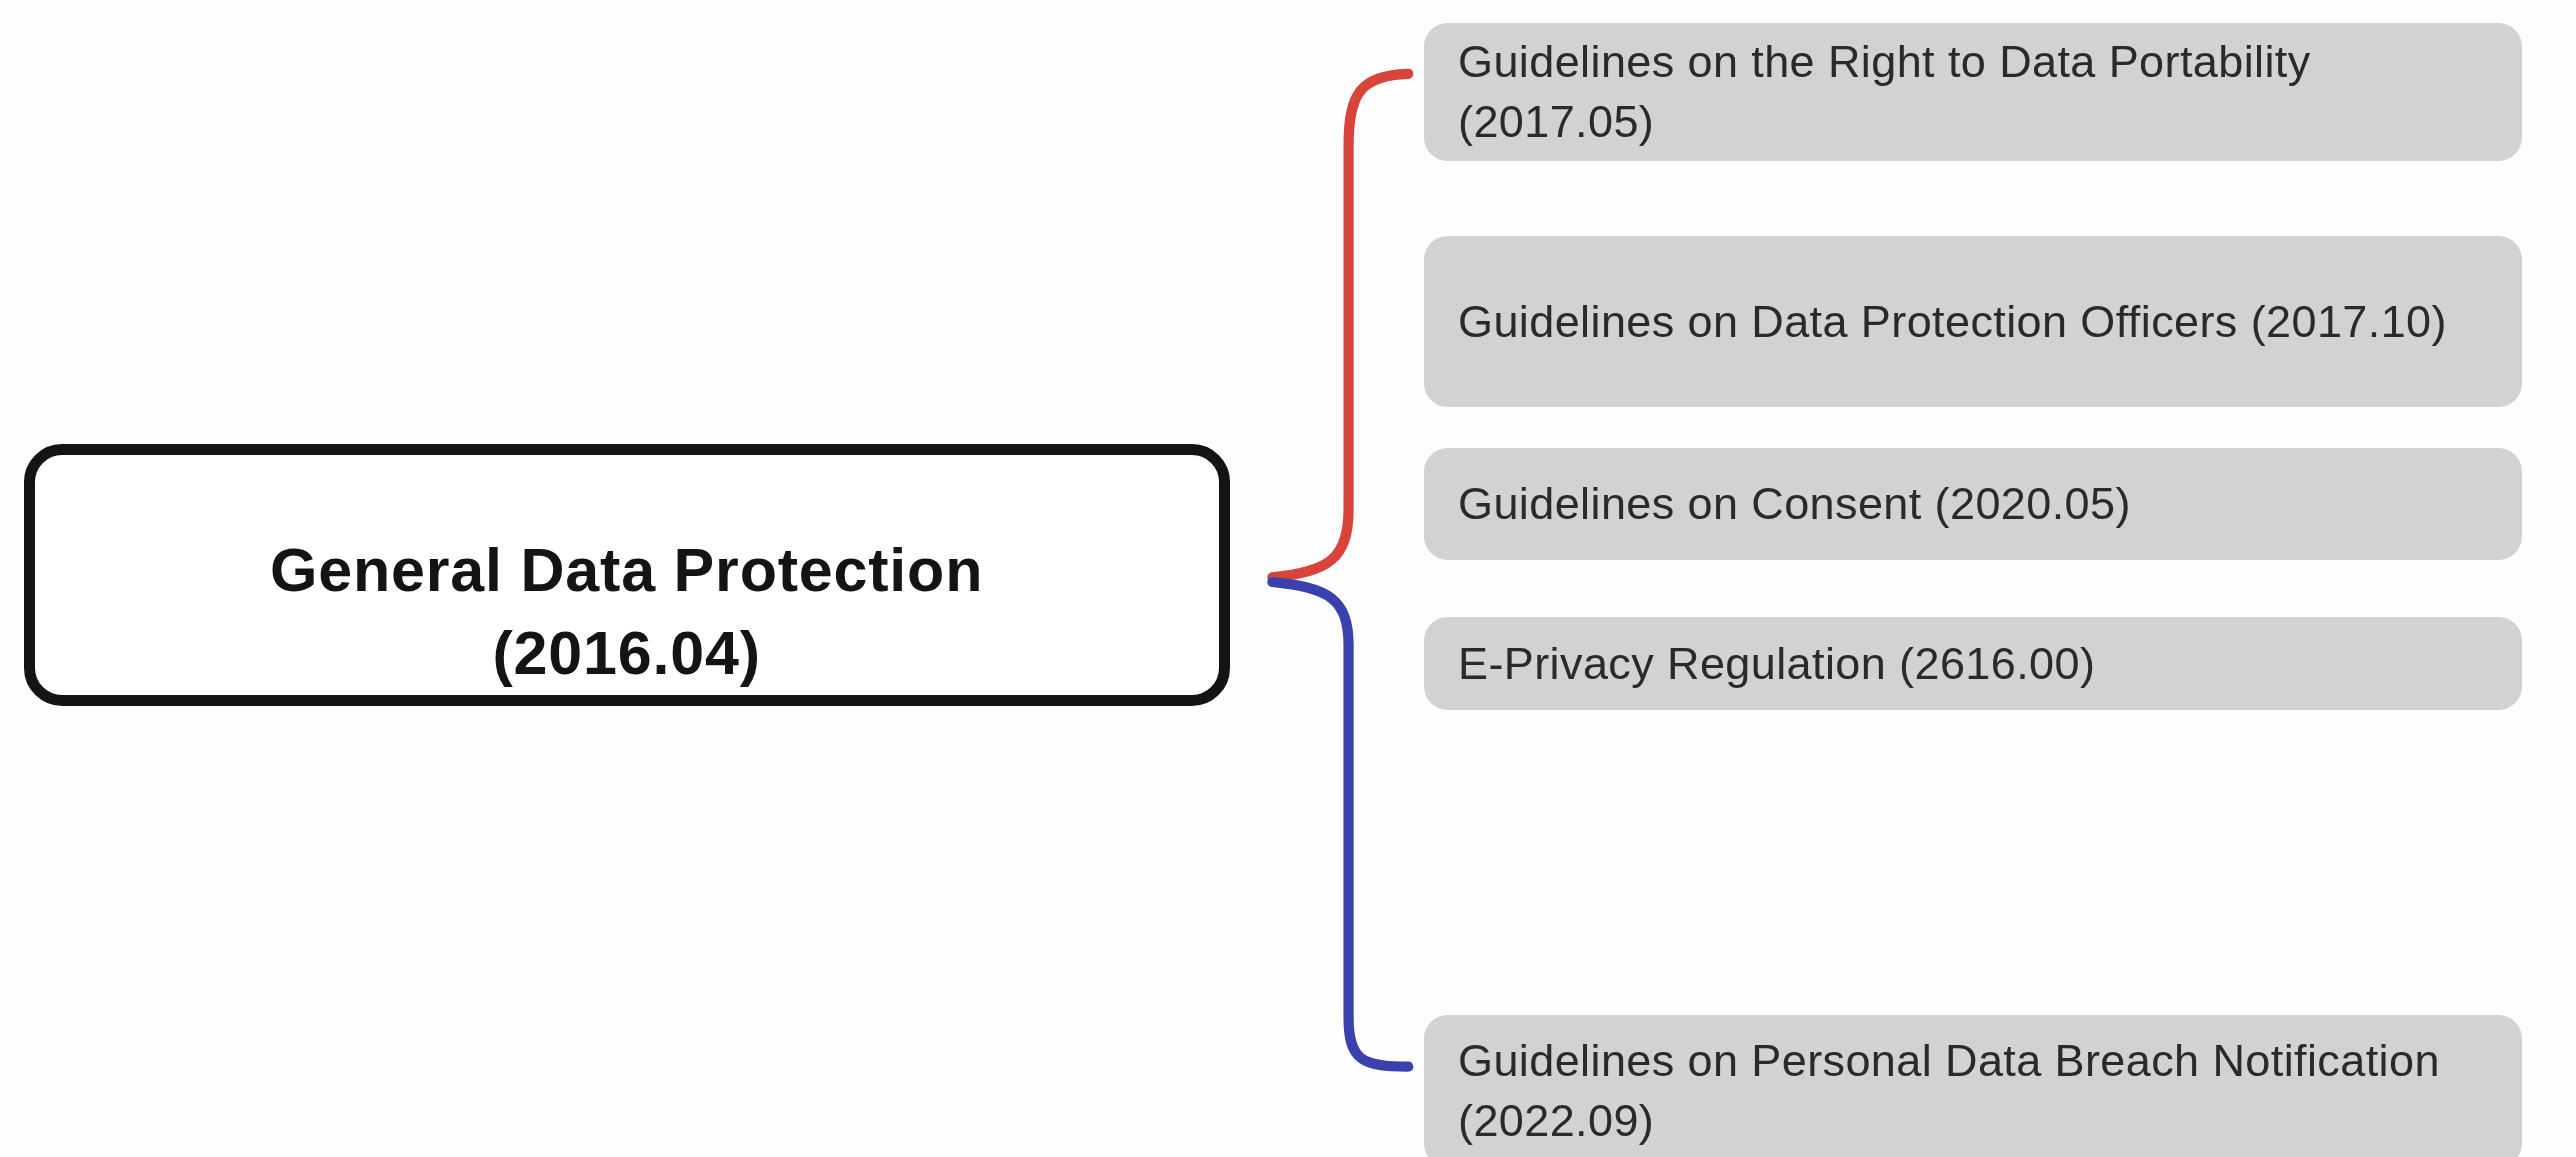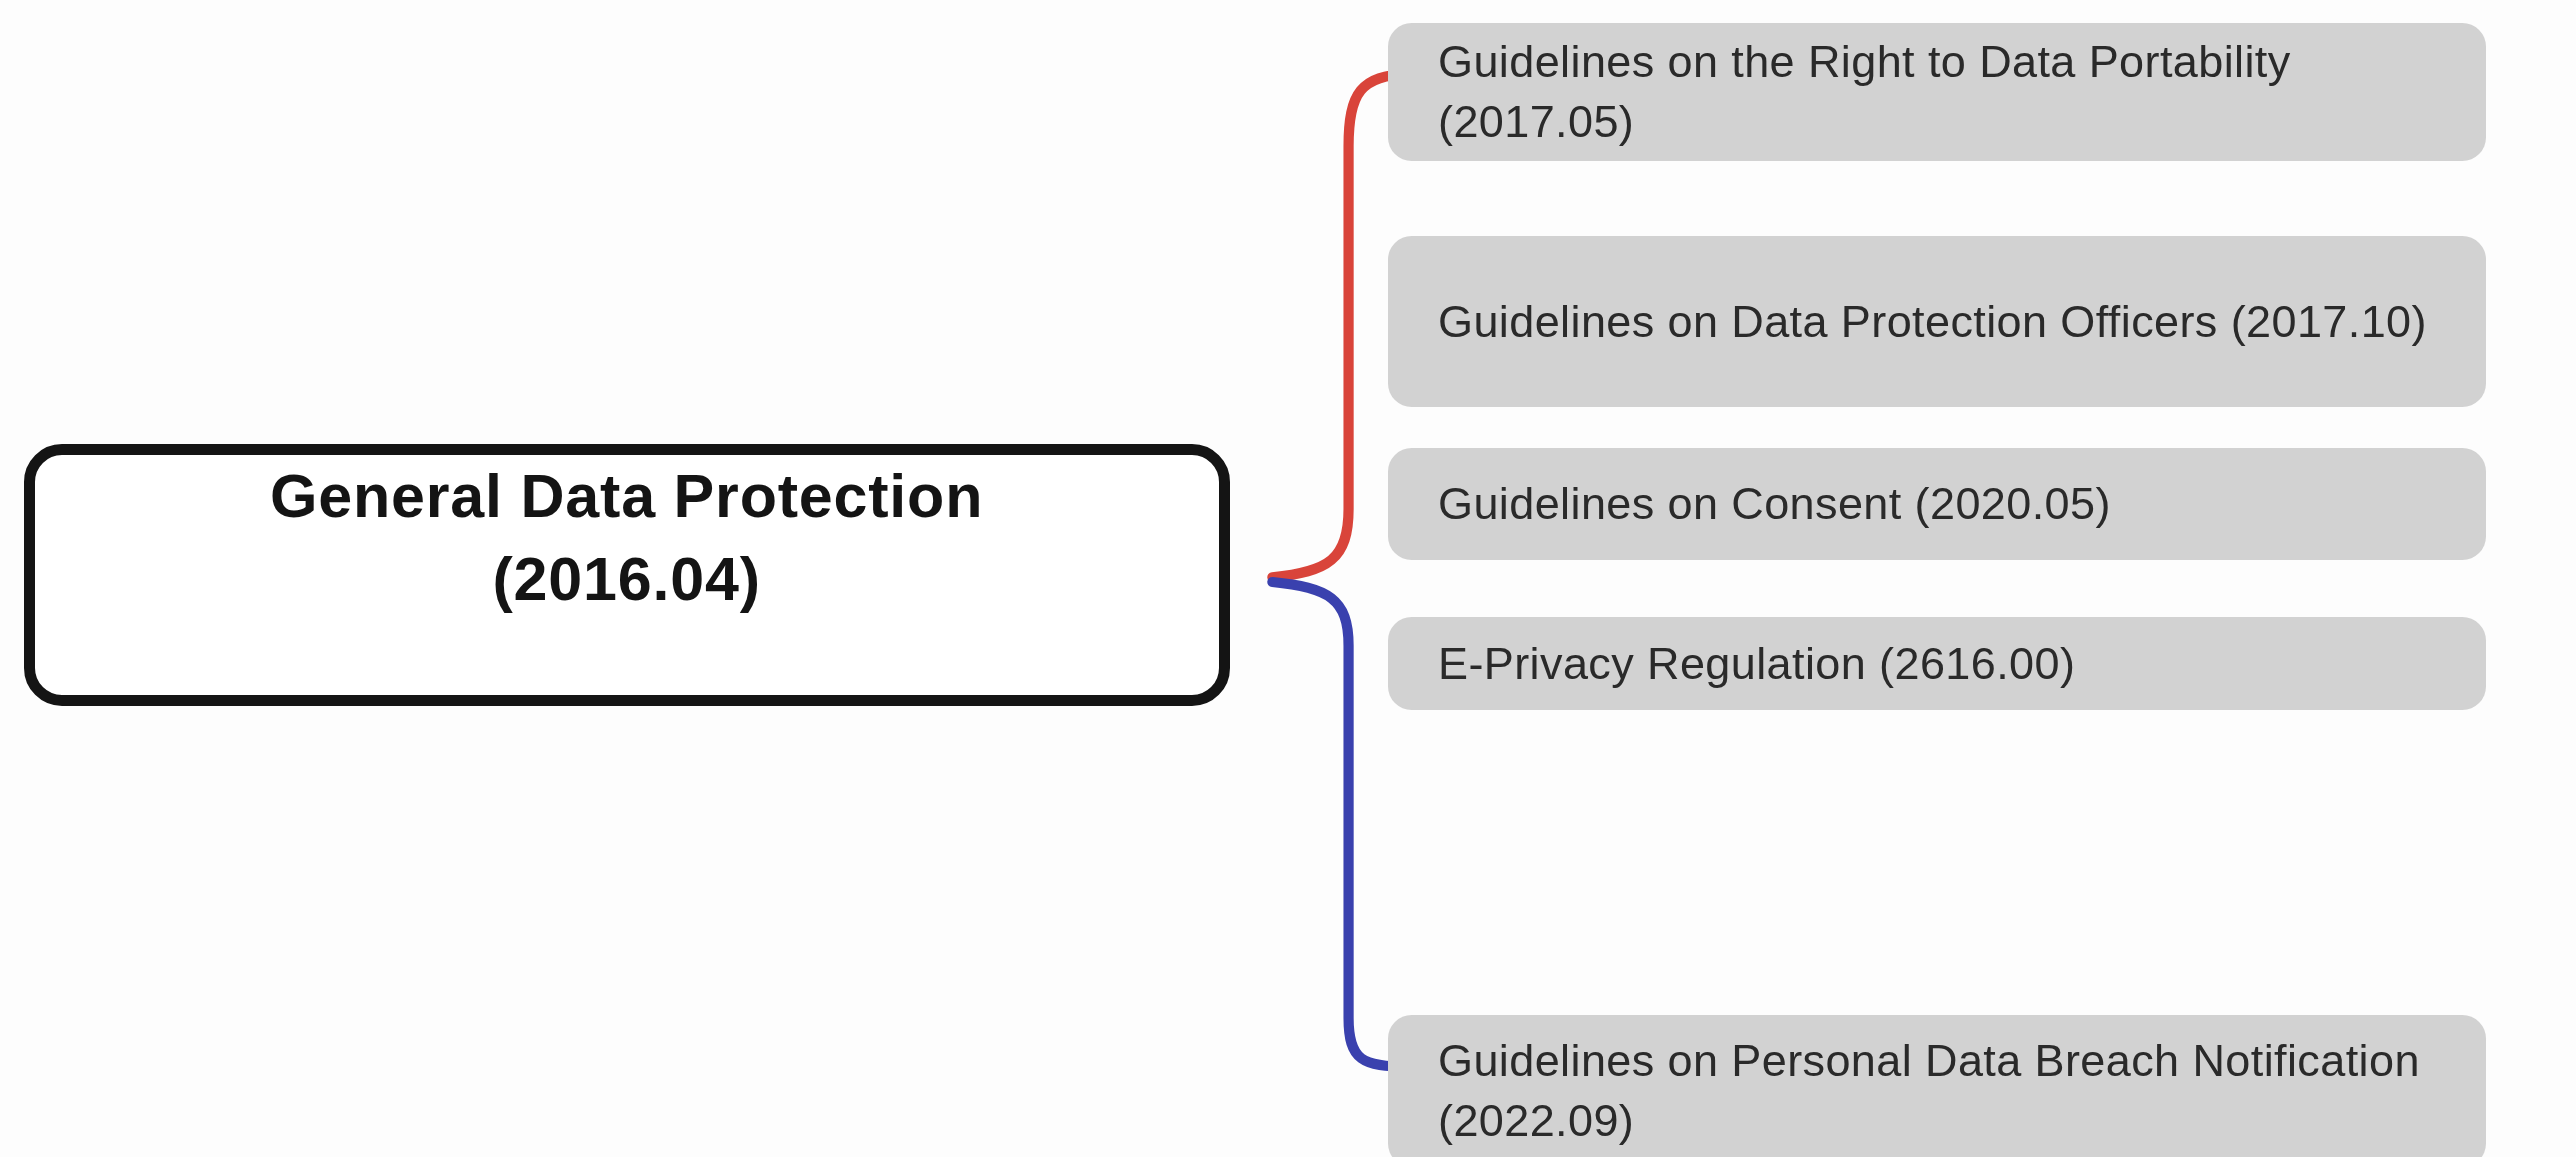--- a/index.html
+++ b/index.html
@@ -24,21 +24,21 @@
     left: 23.6px;
     top: 444px;
     width: 1206px;
     height: 262px;
     box-sizing: border-box;
     background: #ffffff;
     border: 11px solid #141414;
     border-radius: 38px;
     display: flex;
     flex-direction: column;
-    justify-content: flex-start;
+    justify-content: flex-end;
     align-items: center;
   }
   .root-line {
     font-size: 61px;
     font-weight: 700;
     line-height: 83px;
     color: #141414;
     letter-spacing: 0.8px;
     text-align: center;
     white-space: nowrap;
@@ -53,28 +53,28 @@
   }
   .brace-path {
     fill: none;
     stroke-width: 13px;
     stroke-linecap: round;
     stroke-linejoin: round;
   }
   
   .child-box {
     position: absolute;
-    left: 1388px;
+    left: 1424px;
     width: 1098px;
     box-sizing: border-box;
     background: #d2d2d2;
     border-radius: 23.6px;
     display: flex;
     align-items: center;
-    padding-left: 50px;
+    padding-left: 34px;
     padding-right: 38px;
   }
   .child-label {
     font-size: 45px;
     font-weight: 500;
     line-height: 60px;
     color: #2a2a2a;
     letter-spacing: 0.4px;
   }
   .child-1 { top: 23px;   height: 138px; }

